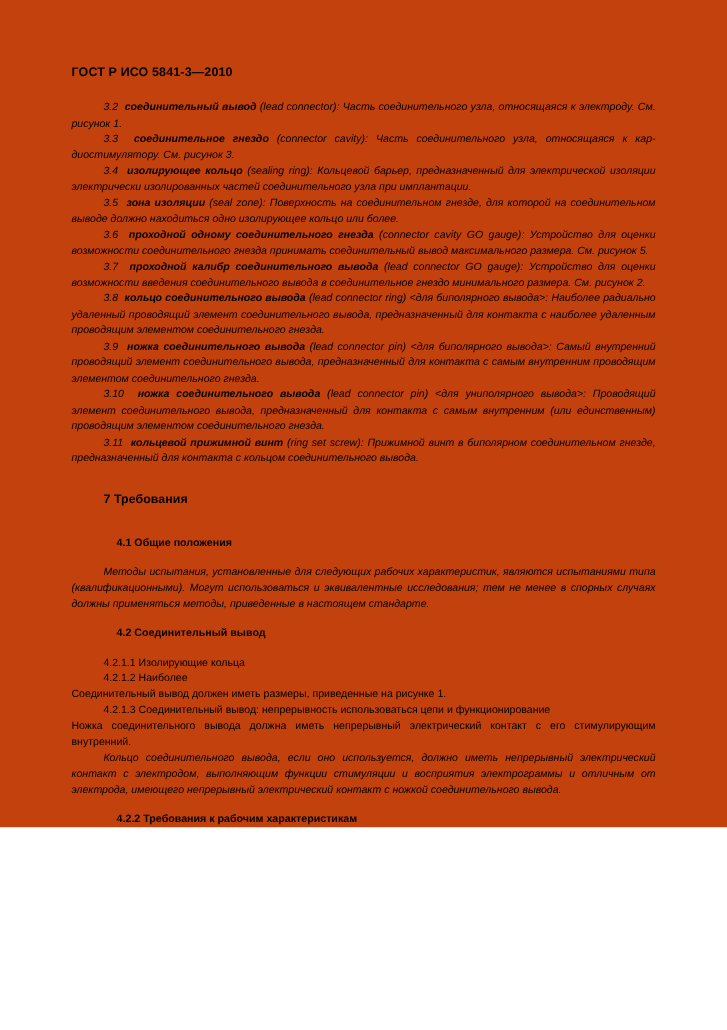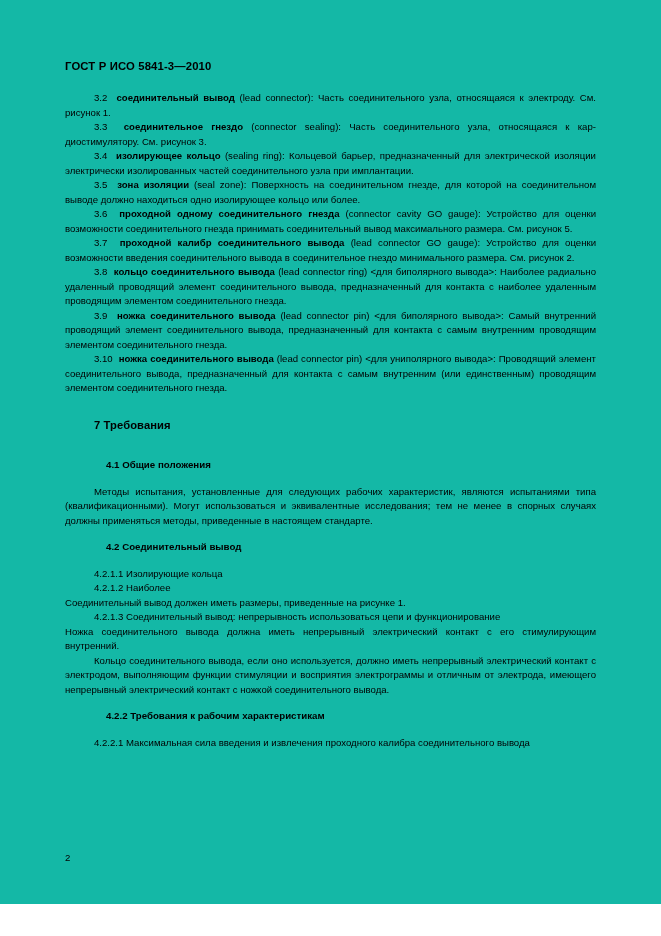--- a/index.html
+++ b/index.html
@@ -10,22 +10,22 @@
   body {
     width: 661px;
     height: 936px;
     font-family: "Liberation Sans", sans-serif;
     color: #000000;
     -webkit-font-smoothing: antialiased;
   }
   .page {
     position: relative;
     width: 661px;
-    height: 904px;
-    background: #14b8a6;
+    height: 752px;
+    background: #c2410c;
     box-sizing: border-box;
     overflow: hidden;
   }
   .doc-header {
     position: absolute;
     left: 65px;
     top: 60px;
     font-size: 11.3px;
     font-weight: bold;
     letter-spacing: 0.15px;
@@ -41,20 +41,21 @@
     font-size: 9.6px;
     line-height: 14.5px;
     text-align: justify;
     text-justify: inter-word;
     margin: 0;
     hyphens: manual;
     word-spacing: 0px;
   }
   .para.indent {
     text-indent: 29px;
+    font-style: italic;
   }
   .b {
     font-weight: bold;
   }
   .term-en {
     font-weight: normal;
   }
   h2.sec-head {
     font-size: 11.2px;
     font-weight: bold;
@@ -92,36 +93,37 @@
 <body>
 
 <div class="page">
 
   <div class="doc-header">ГОСТ Р ИСО 5841-3—2010</div>
 
   <div class="content">
 
     <p class="para indent"><span class="num-label">3.2</span>&nbsp;&nbsp;<span class="b">соединительный вывод</span> <span class="term-en">(lead connector)</span><span>: Часть соединительного узла, относящаяся к элек­троду. См. рисунок 1.</span></p>
 
-    <p class="para indent"><span class="num-label">3.3</span>&nbsp;&nbsp;<span class="b">соединительное гнездо</span> <span class="term-en">(connector sealing)</span><span>: Часть соединительного узла, относящаяся к кар­диостимулятору. См. рисунок 3.</span></p>
+    <p class="para indent"><span class="num-label">3.3</span>&nbsp;&nbsp;<span class="b">соединительное гнездо</span> <span class="term-en">(connector cavity)</span><span>: Часть соединительного узла, относящаяся к кар­диостимулятору. См. рисунок 3.</span></p>
 
     <p class="para indent"><span class="num-label">3.4</span>&nbsp;&nbsp;<span class="b">изолирующее кольцо</span> <span class="term-en">(sealing ring)</span><span>: Кольцевой барьер, предназначенный для электрической изоляции электрически изолированных частей соединительного узла при имплантации.</span></p>
 
     <p class="para indent"><span class="num-label">3.5</span>&nbsp;&nbsp;<span class="b">зона изоляции</span> <span class="term-en">(seal zone)</span><span>: Поверхность на соединительном гнезде, для которой на соедини­тельном выводе должно находиться одно изолирующее кольцо или более.</span></p>
 
     <p class="para indent"><span class="num-label">3.6</span>&nbsp;&nbsp;<span class="b">проходной одному соединительного гнезда</span> <span class="term-en">(connector cavity GO gauge)</span><span>: Устройство для оценки возможности соединительного гнезда принимать соединительный вывод максимального разме­ра. См. рисунок 5.</span></p>
 
     <p class="para indent"><span class="num-label">3.7</span>&nbsp;&nbsp;<span class="b">проходной калибр соединительного вывода</span> <span class="term-en">(lead connector GO gauge)</span><span>: Устройство для оценки возможности введения соединительного вывода в соединительное гнездо минимального разме­ра. См. рисунок 2.</span></p>
 
     <p class="para indent"><span class="num-label">3.8</span>&nbsp;&nbsp;<span class="b">кольцо соединительного вывода</span> <span class="term-en">(lead connector ring)</span><span> &lt;для биполярного вывода&gt;: Наиболее радиально удаленный проводящий элемент соединительного вывода, предназначенный для контакта с наиболее удаленным проводящим элементом соединительного гнезда.</span></p>
 
     <p class="para indent"><span class="num-label">3.9</span>&nbsp;&nbsp;<span class="b">ножка соединительного вывода</span> <span class="term-en">(lead connector pin)</span><span> &lt;для биполярного вывода&gt;: Самый внутренний проводящий элемент соединительного вывода, предназначенный для контакта с самым внутренним проводящим элементом соединительного гнезда.</span></p>
 
     <p class="para indent"><span class="num-label">3.10</span>&nbsp;&nbsp;<span class="b">ножка соединительного вывода</span> <span class="term-en">(lead connector pin)</span><span> &lt;для униполярного вывода&gt;: Проводя­щий элемент соединительного вывода, предназначенный для контакта с самым внутренним (или един­ственным) проводящим элементом соединительного гнезда.</span></p>
 
+    <p class="para indent"><span class="num-label">3.11</span>&nbsp;&nbsp;<span class="b">кольцевой прижимной винт</span> <span class="term-en">(ring set screw)</span><span>: Прижимной винт в биполярном соединитель­ном гнезде, предназначенный для контакта с кольцом соединительного вывода.</span></p>
 
     <div class="spacer-lg"></div>
 
     <h2 class="sec-head">7  Требования</h2>
 
     <div class="spacer-md"></div>
 
     <h3 class="sub-head">4.1  Общие положения</h3>
     <p class="para indent">Методы испытания, установленные для следующих рабочих характеристик, являются испытания­ми типа (квалификационными). Могут использоваться и эквивалентные исследования; тем не менее в спорных случаях должны применяться методы, приведенные в настоящем стандарте.</p>
 

